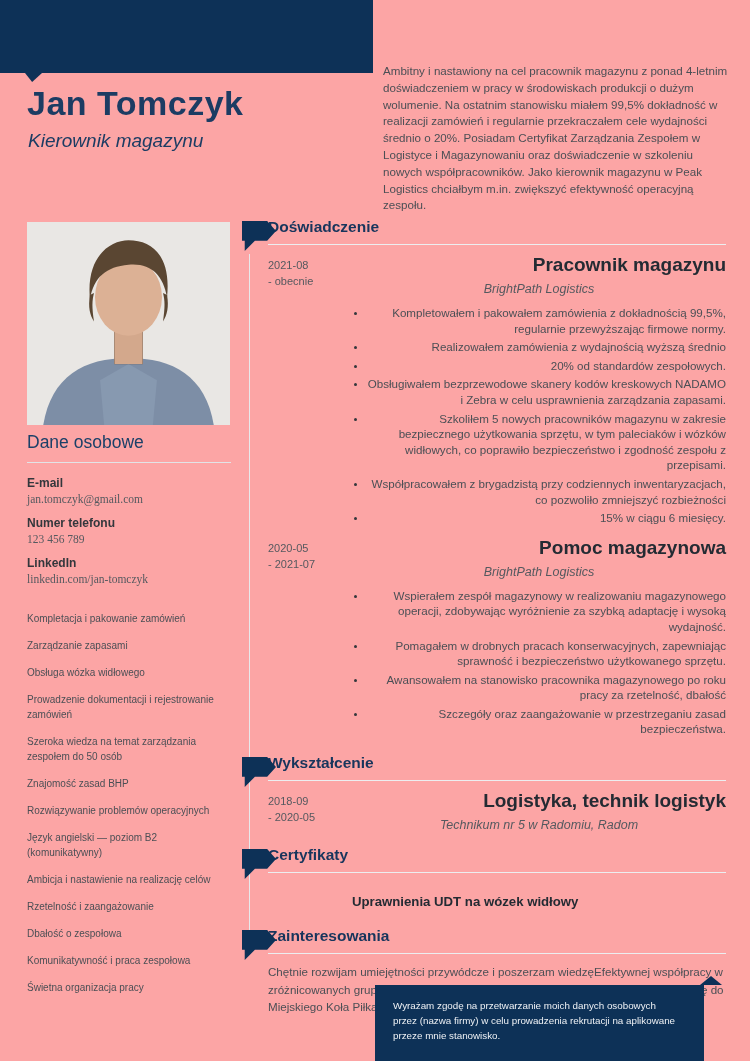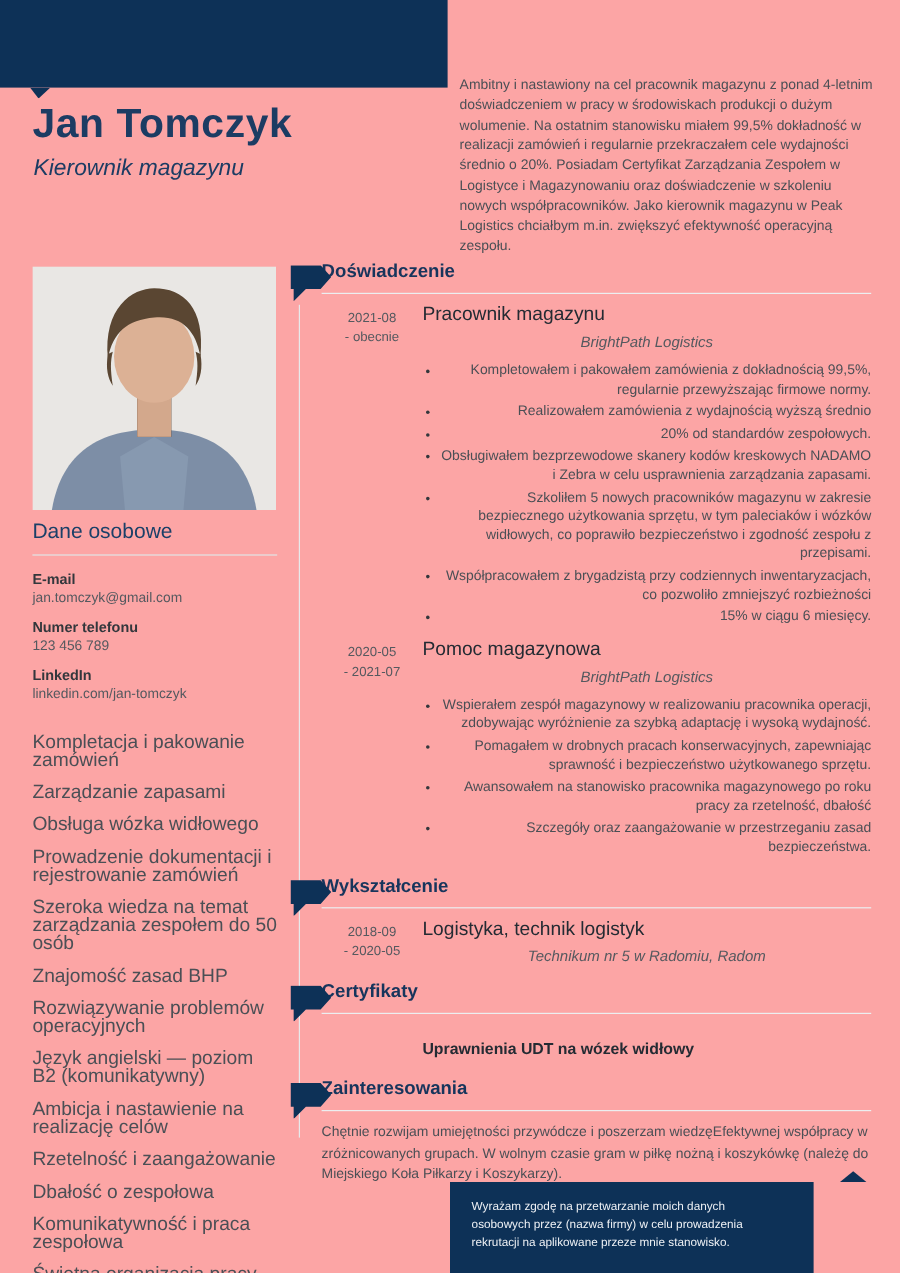--- a/index.html
+++ b/index.html
@@ -16,48 +16,48 @@
 
   .summary{position:absolute;left:383px;top:63px;width:346px;font-size:11.6px;line-height:16.8px;color:#4b4f55;}
 
   
   .photo{position:absolute;left:27px;top:222px;width:203px;height:203px;display:block;}
   .left-col{position:absolute;left:27px;top:432px;width:204px;}
   .side-head{font-size:17.5px;font-weight:normal;color:#1b4068;padding-bottom:9px;
              border-bottom:1px solid #e2e4e7;margin:0 0 13px 0;}
   .contact{margin-bottom:11px;}
   .contact .lbl{font-size:12px;font-weight:bold;color:#33373c;margin-bottom:3px;}
-  .contact .val{font-size:11.5px;color:#55595f;}
+  .contact .val{font-size:11.5px;color:#55595f;font-family:Liberation Serif, serif;}
   .skills-block{margin-top:26px;}
   .skills{list-style:none;margin:0;padding:0;}
-  .skills li{font-size:16px;color:#4b4f55;line-height:15px;margin-bottom:12px;}
+  .skills li{font-size:10px;color:#4b4f55;line-height:15px;margin-bottom:12px;}
 
   
   .timeline{position:absolute;left:249px;top:254px;width:1px;height:694px;background:#e7e9eb;}
   .right-col{position:absolute;left:242px;top:218px;width:484px;}
   .sec-head{position:relative;margin:0 0 9px 0;}
   .marker{position:absolute;left:0;top:3px;width:34px;height:30px;background:#0d3157;
           clip-path:polygon(0% 0%,74% 0%,100% 33%,74% 66%,38% 66%,8% 100%,8% 66%,0% 66%);}
   .sec-title{margin-left:26px;font-size:15.5px;font-weight:bold;color:#17355c;
              padding-bottom:8px;border-bottom:1px solid #eceef0;}
   .row{display:flex;padding-left:26px;margin-bottom:8px;}
-  .dates{width:84px;flex:none;font-size:11px;color:#55595f;line-height:16px;padding-top:3px;text-align:center;}
+  .dates{width:84px;flex:none;font-size:11px;color:#55595f;line-height:16px;padding-top:3px;}
   .content{flex:1;min-width:0;}
-  .entry-title{font-size:16px;font-weight:normal;color:#242b33;margin:0 0 6px 0;}
+  .entry-title{font-size:19px;font-weight:bold;color:#242b33;margin:0 0 6px 0;text-align:right;}
   .entry-sub{font-size:12.5px;font-style:italic;color:#55595f;margin:0 0 9px 0;text-align:center;}
   .bullets{margin:0;padding-left:15px;text-align:right;}
   .bullets li{font-size:11.6px;color:#4b4f55;line-height:15.6px;margin-bottom:3px;}
   .bullets li::marker{color:#33373c;font-size:10px;}
   .sec{margin-bottom:14px;}
   .cert-item{padding-left:110px;font-size:13.2px;font-weight:bold;color:#242b33;
              line-height:21px;margin-bottom:15px;}
   .interests-text{padding-left:26px;font-size:11.6px;color:#4b4f55;line-height:17.5px;margin:4px 0 0 0;}
 
   
-  .footer{position:absolute;left:375px;top:985px;width:303px;height:76px;background:#0d3157;}
+  .footer{position:absolute;left:375px;top:985px;width:329px;height:76px;background:#0d3157;}
   .footer-pointer{position:absolute;left:700px;top:976px;width:0;height:0;
                   border-left:11px solid transparent;border-right:11px solid transparent;
                   border-bottom:9px solid #0d3157;}
   .footer p{margin:0;padding:13px 26px 0 18px;font-size:9.8px;line-height:15px;color:#eef1f5;}
 </style>
 </head>
 <body>
 
 <div class="page">
 
@@ -148,21 +148,21 @@
 
       <div class="row">
         <div class="dates">
           <div>2020-05</div>
           <div>- 2021-07</div>
         </div>
         <div class="content">
           <div class="entry-title">Pomoc magazynowa</div>
           <div class="entry-sub">BrightPath Logistics</div>
           <ul class="bullets">
-            <li>Wspierałem zespół magazynowy w realizowaniu pracownika operacji, zdobywając wyróżnienie za szybką adaptację i wysoką wydajność.</li>
+            <li>Wspierałem zespół magazynowy w realizowaniu magazynowego operacji, zdobywając wyróżnienie za szybką adaptację i wysoką wydajność.</li>
             <li>Pomagałem w drobnych pracach konserwacyjnych, zapewniając sprawność i bezpieczeństwo użytkowanego sprzętu.</li>
             <li>Awansowałem na stanowisko pracownika magazynowego po roku pracy za rzetelność, dbałość</li>
             <li>Szczegóły oraz zaangażowanie w przestrzeganiu zasad bezpieczeństwa.</li>
           </ul>
         </div>
       </div>
     </div>
 
     <div class="sec">
       <div class="sec-head">

